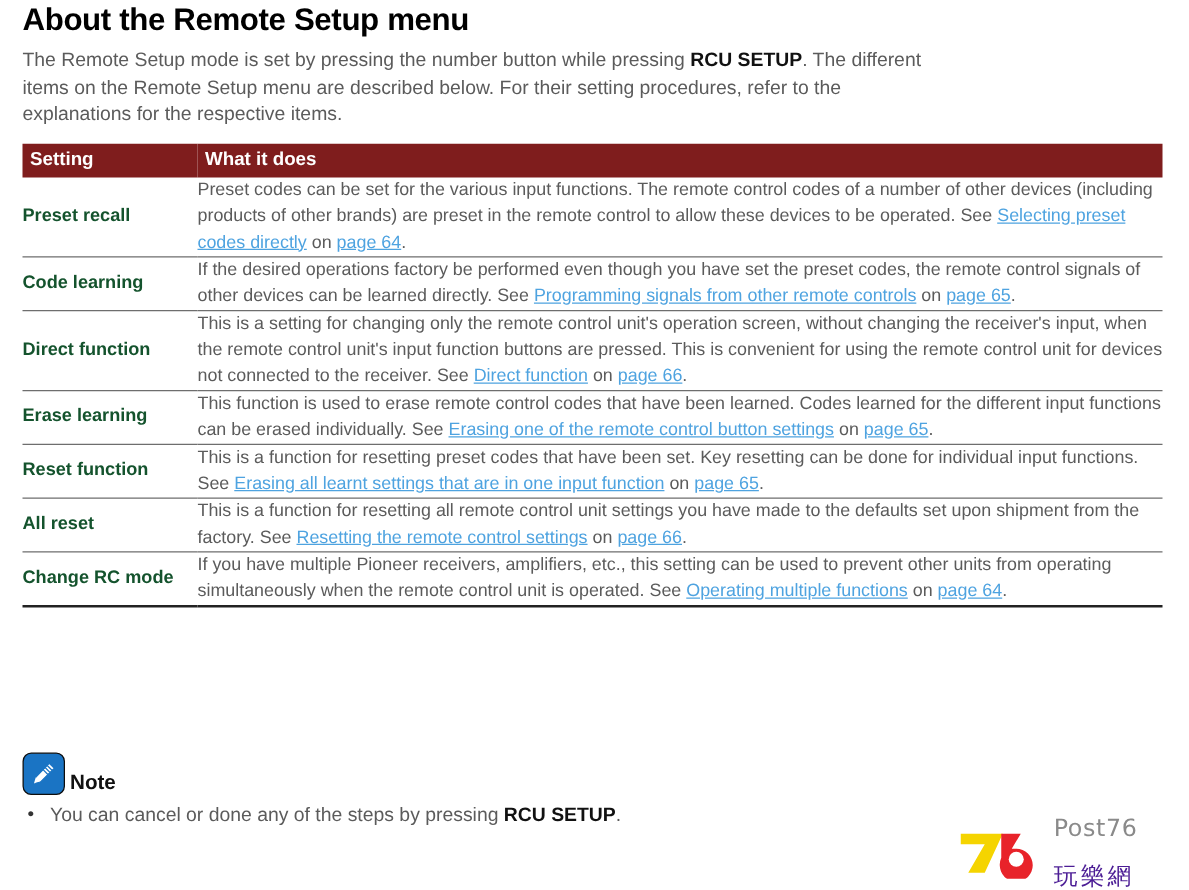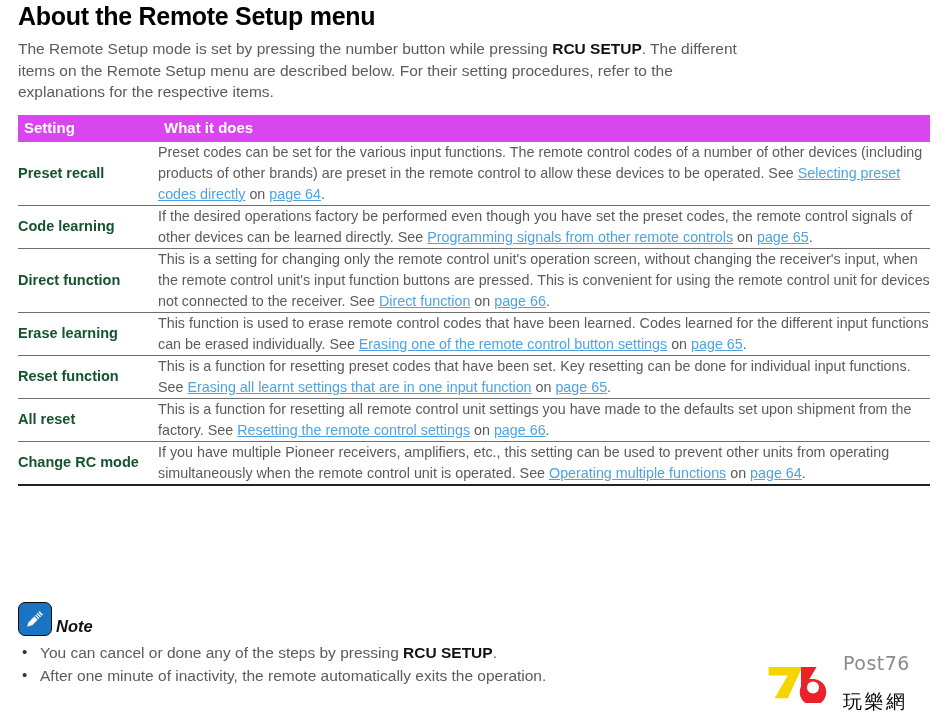--- a/index.html
+++ b/index.html
@@ -48,21 +48,21 @@
   }
 
   
   .settings-table {
     width: 912px;
     border-collapse: collapse;
     margin-top: 12px;
     table-layout: fixed;
   }
   .settings-table thead th {
-    background: #d946ef;
+    background: #7f1d1d;
     color: #ffffff;
     font-size: 15px;
     font-weight: bold;
     text-align: left;
     padding: 4px 0 5px 6px;
     line-height: 18px;
   }
   .col-setting { width: 140px; }
   .col-does    { width: 772px; }
 
@@ -119,21 +119,20 @@
     align-items: center;
     justify-content: center;
     flex: none;
   }
   .note-label {
     font-size: 16.5px;
     font-weight: bold;
     color: #111111;
     line-height: 18px;
     padding-bottom: 1px;
-    font-style: italic;
   }
   .note-list {
     list-style: none;
     margin: 5px 0 0 0;
     padding: 0;
   }
   .note-item {
     font-size: 15.5px;
     line-height: 23px;
     color: #5b5b5b;
@@ -173,21 +172,21 @@
     font-size: 19px;
     letter-spacing: 0.5px;
     color: #8a8a8a;
     font-weight: normal;
     display: block;
   }
   .logo-text-bot {
     font-family: "DejaVu Sans", sans-serif;
     font-size: 19px;
     letter-spacing: 2.5px;
-    color: #000000;
+    color: #4c1d95;
     display: block;
     margin-top: 19px;
   }
 </style>
 </head>
 <body>
 
 <div class="page">
 
   <h1 class="page-title">About the Remote Setup menu</h1>
@@ -243,21 +242,20 @@
         <svg width="22" height="22" viewBox="0 0 24 24" aria-hidden="true">
           <path d="M16.8 3.0 L21.0 7.2 L9.0 19.2 L3.4 20.8 L5.0 15.2 Z" fill="#ffffff" stroke="#1a74c4" stroke-width="0.9"></path>
           <path d="M15.0 4.8 L19.2 9.0 M13.2 6.6 L17.4 10.8 M11.4 8.4 L15.6 12.6" stroke="#1a74c4" stroke-width="1.1" fill="none"></path>
           <path d="M3.4 20.8 L5.0 15.2 L7.3 17.5 Z" fill="#ffffff"></path>
         </svg>
       </span>
       <span class="note-label">Note</span>
     </div>
     <ul class="note-list">
         <li class="note-item"><span>You can cancel or done any of the steps by pressing </span><b>RCU SETUP</b><span>.</span></li>
-        <li class="note-item"><span>After one minute of inactivity, the remote automatically exits the operation.</span></li>
       </ul>
   </div>
 
   <div class="logo">
     <svg class="logo-mark" viewBox="0 0 120 70">
       <path d="M6 10 H62 L38 62 H16 L38 24 H6 Z" fill="#f5d400"></path>
       <path d="M60 10 H86 L74 30 H80 A22 22 0 1 1 58 52 A22 22 0 0 1 60 42 Z" fill="#e8232a"></path>
       <circle cx="80" cy="44" r="10" fill="#ffffff"></circle>
     </svg>
     <span class="logo-text">

